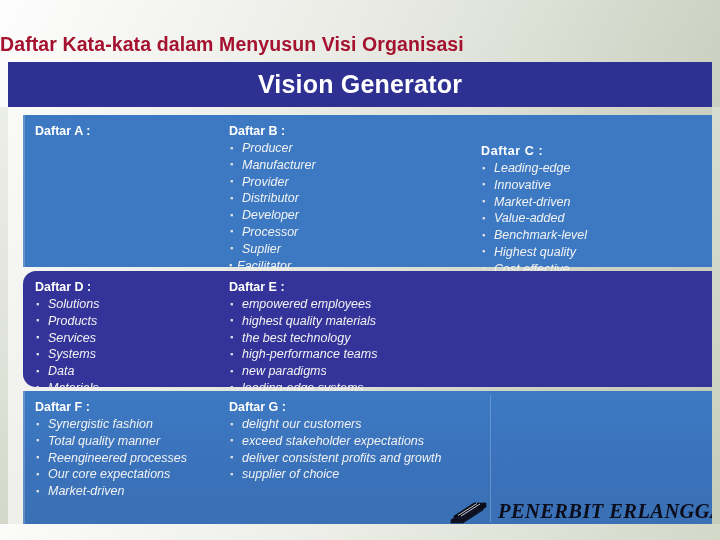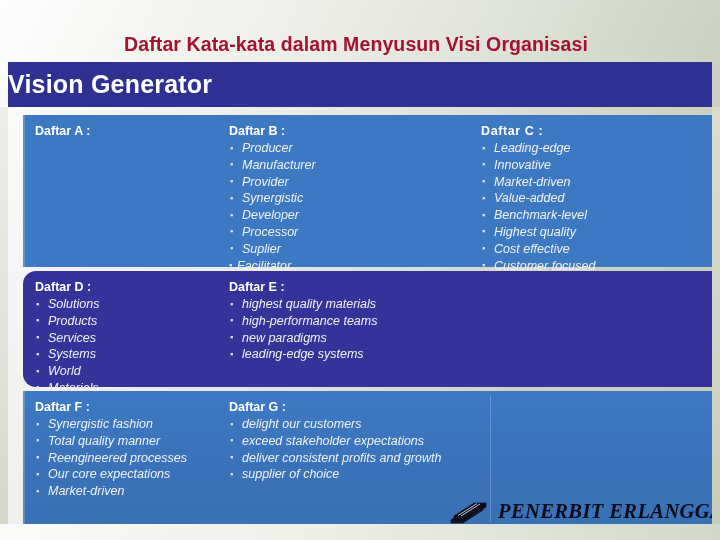--- a/index.html
+++ b/index.html
@@ -21,38 +21,37 @@
     background: linear-gradient(118deg, #fdfdfd 0%, #f2f3ef 22%, #e2e5dc 48%, #ccd1c2 74%, #c3c9b7 100%);
     overflow: hidden;
   }
 
   
   .slide-title {
     position: absolute;
     left: 0;
     top: 33px;
     width: 712px;
-    text-align: center;
     font-size: 19.5px;
     font-weight: bold;
     color: #a4122f;
     letter-spacing: .1px;
     white-space: nowrap;
   }
 
   .banner {
     position: absolute;
     left: 8px;
     top: 62px;
     width: 704px;
     height: 45px;
     background: #2e3192;
     display: flex;
     align-items: center;
-    justify-content: flex-start;
+    justify-content: center;
   }
   .banner-text {
     color: #ffffff;
     font-size: 25px;
     font-weight: bold;
     letter-spacing: .2px;
   }
 
   
   .band {
@@ -104,21 +103,21 @@
     background: linear-gradient(180deg,#d9ddd1 0%, #cfd4c3 60%, #c6ccb9 100%);
   }
 
   
   .col {
     position: absolute;
     top: 8px;
   }
   .col-1 { left: 12px; }
   .col-2 { left: 206px; }
-  .col-3 { left: 458px; }
+  .col-3 { left: 458px; margin-top: 20px; }
 
   .col-head {
     color: #ffffff;
     font-size: 12.5px;
     font-weight: bold;
     line-height: 17px;
     white-space: nowrap;
   }
   .col-head.spaced { letter-spacing: .6px; }
 
@@ -184,21 +183,21 @@
     <div class="col col-1">
       <div class="col-head">Daftar A :</div>
     </div>
 
     <div class="col col-2">
       <div class="col-head">Daftar B :</div>
       <ul>
         <li>Producer</li>
         <li>Manufacturer</li>
         <li>Provider</li>
-        <li>Synergistic</li>
+        <li>Distributor</li>
         <li>Developer</li>
         <li>Processor</li>
         <li>Suplier</li>
         <li class="tight">Facilitator</li>
       </ul>
     </div>
 
     <div class="col col-3">
       <div class="col-head spaced">Daftar C :</div>
       <ul>
@@ -216,29 +215,31 @@
 
   <div class="band band-b">
 
     <div class="col col-1">
       <div class="col-head">Daftar D :</div>
       <ul>
         <li>Solutions</li>
         <li>Products</li>
         <li>Services</li>
         <li>Systems</li>
-        <li>World</li>
+        <li>Data</li>
         <li>Materials</li>
       </ul>
     </div>
 
     <div class="col col-2">
       <div class="col-head">Daftar E :</div>
       <ul>
+        <li>empowered employees</li>
         <li>highest quality materials</li>
+        <li>the best technology</li>
         <li>high-performance teams</li>
         <li>new paradigms</li>
         <li>leading-edge systems</li>
       </ul>
     </div>
   </div>
 
   <div class="band band-c">
 
     <div class="col col-1">

